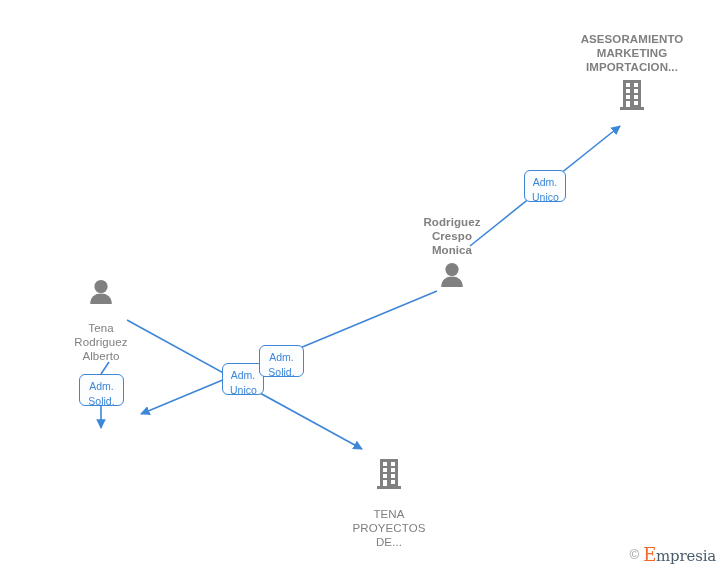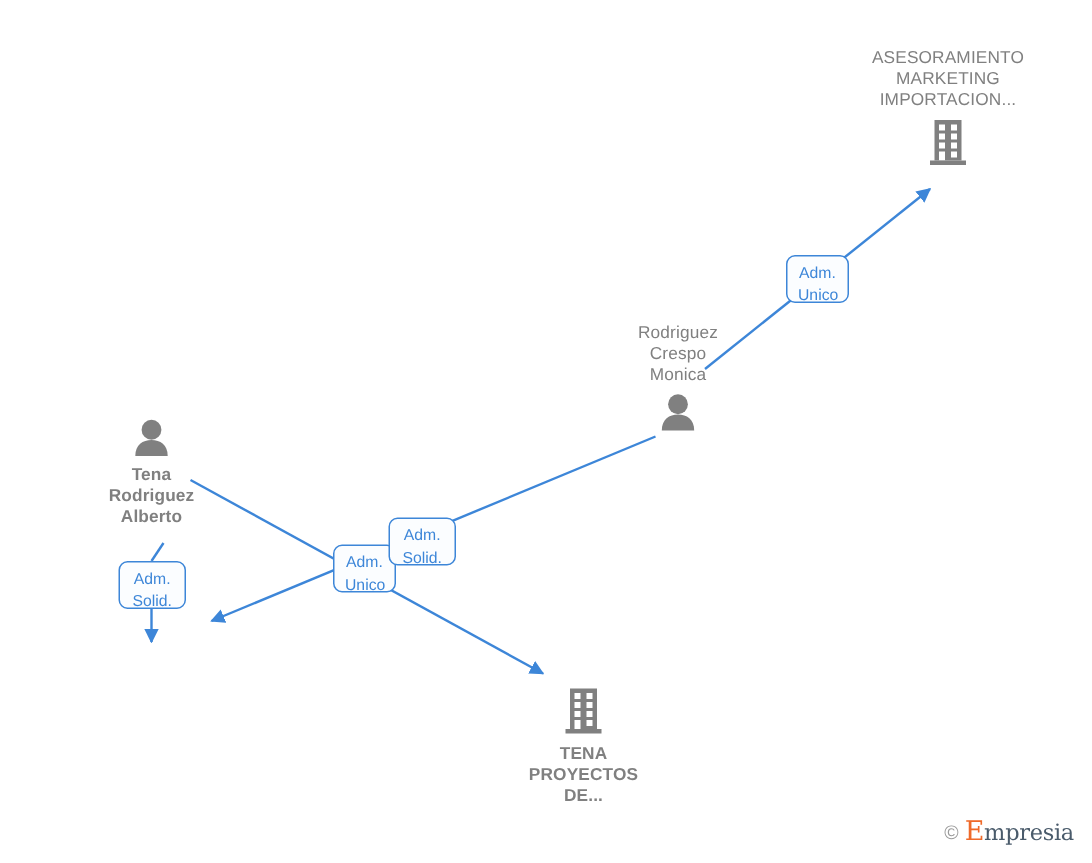--- a/index.html
+++ b/index.html
@@ -45,22 +45,22 @@
   }
   .node-label.bold {
     font-weight: bold;
     color: #7b7b7b;
     font-size: 11.5px;
   }
   .icon-wrap {
     display: block;
     line-height: 0;
   }
-  .node.label-top .node-label { margin-bottom: 5px; }
-  .node.label-bottom .node-label { margin-top: 5px; font-weight: bold; }
+  .node.label-top .node-label { margin-bottom: 5px; font-weight: bold; }
+  .node.label-bottom .node-label { margin-top: 16px; }
 
   
   .rel-box {
     position: absolute;
     background: #fbfdff;
     border: 1.4px solid #3d86d8;
     border-radius: 6px;
     color: #3d86d8;
     font-size: 10.5px;
     line-height: 1.45;

